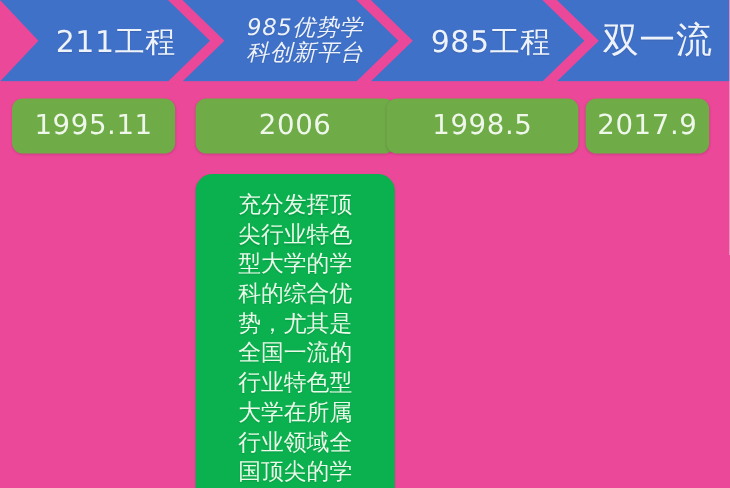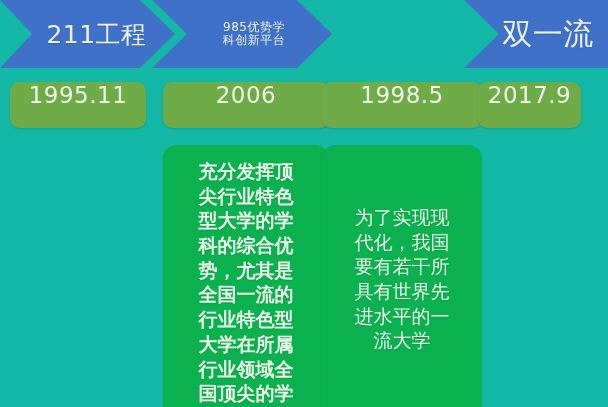--- a/index.html
+++ b/index.html
@@ -1,21 +1,21 @@
 <!DOCTYPE html>
 <html><head>
 <meta charset="utf-8">
 <style>
   html,body{margin:0;padding:0;}
   body{
     width:608px;height:407px;overflow:hidden;
     background:#ffffff;
     font-family:"DejaVu Sans","Liberation Sans",sans-serif;
   }
-  .stage{position:relative;width:608px;height:407px;overflow:hidden;background:#14b8a6;}
+  .stage{position:relative;width:608px;height:407px;overflow:hidden;background:#ec4899;}
 
   
   .chev-band{position:absolute;left:0;top:0;width:608px;height:68px;}
   .chev{
     position:absolute;top:0;height:68px;
     background:#4071c8;
     display:flex;align-items:center;justify-content:center;
   }
   .chev .lbl{
     color:#eef3fb;
@@ -29,51 +29,51 @@
   .chev.c1{left:0;width:175px;
     clip-path:polygon(0 0, 140px 0, 175px 50%, 140px 100%, 0 100%, 32px 50%);}
   .chev.c2{left:152px;width:180px;
     clip-path:polygon(0 0, 145px 0, 180px 50%, 145px 100%, 0 100%, 35px 50%);}
   .chev.c3{left:309px;width:178px;
     clip-path:polygon(0 0, 143px 0, 178px 50%, 143px 100%, 0 100%, 35px 50%);}
   .chev.c4{left:464px;width:144px;
     clip-path:polygon(0 0, 144px 0, 144px 100%, 0 100%, 35px 50%);}
 
   .chev.c1 .lbl{font-size:25px;transform:translateX(9px);}
-  .chev.c2 .lbl{font-size:12px;transform:translateX(12px);}
+  .chev.c2 .lbl{font-size:19px;transform:translateX(12px);font-style:italic;}
   .chev.c3 .lbl{font-size:25px;transform:translateX(11px);}
   .chev.c4 .lbl{font-size:30px;transform:translateX(12px);}
 
   
   .col{position:absolute;top:82px;}
   .col.k1{left:10px;width:136px;}
   .col.k2{left:163px;width:166px;}
   .col.k3{left:322px;width:160px;}
-  .col.k4{left:478px;width:103px;}
+  .col.k4{left:488px;width:103px;}
 
   .date-box{
     height:46px;border-radius:9px;
     background:#6fab47;
     box-shadow:0 1px 2px rgba(0,0,0,.12);
-    display:flex;align-items:flex-start;justify-content:center;
+    display:flex;align-items:center;justify-content:center;
     color:#eef7ea;font-size:23px;letter-spacing:.5px;
   }
 
   .body-box{
     margin-top:17px;
     border-radius:14px 14px 0 0;
     background:#0bb04f;
     box-shadow:0 1px 2px rgba(0,0,0,.10);
     height:262px;
     overflow:hidden;
     display:flex;align-items:center;justify-content:center;
     padding:6px 7px 0 7px;
     box-sizing:border-box;
   }
-  .body-box.top-align{align-items:flex-start;padding-top:14px;font-weight:bold;}
+  .body-box.top-align{align-items:flex-start;padding-top:14px;}
   .body-txt{
     color:#eafbe9;
     font-size:19px;
     line-height:1.30;
     text-align:center;
     text-align-last:center;
     word-break:break-all;
     text-shadow:0 1px 1px rgba(0,0,0,.10);
   }
   .body-txt .lnk{color:#2f6fd0;}
@@ -83,20 +83,23 @@
 
 <div class="stage">
 
   <div class="chev-band">
     <div class="chev c1">
       <div class="lbl">211工程</div>
     </div>
     <div class="chev c2">
       <div class="lbl">985优势学
 科创新平台</div>
+    </div>
+    <div class="chev c3">
+      <div class="lbl">985工程</div>
     </div>
     <div class="chev c4">
       <div class="lbl">双一流</div>
     </div>
   </div>
 
   <div class="col k1">
     <div class="date-box">
       <span>1995.11</span>
     </div>
@@ -108,23 +111,20 @@
     </div>
     <div class="body-box top-align">
       <div class="body-txt">充分发挥顶<br>尖行业特色<br>型大学的学<br>科的综合优<br>势，尤其是<br>全国一流的<br>行业特色型<br>大学在所属<br>行业领域全<br>国顶尖的学</div>
     </div>
   </div>
 
   <div class="col k3">
     <div class="date-box">
       <span>1998.5</span>
     </div>
-    <div class="body-box">
-      <div class="body-txt">为了实现现<br>代化，我国<br>要有若干所<br>具有世界先<br>进水平的一<br>流大学</div>
-    </div>
   </div>
 
   <div class="col k4">
     <div class="date-box">
       <span>2017.9</span>
     </div>
   </div>
 
 </div>
 

